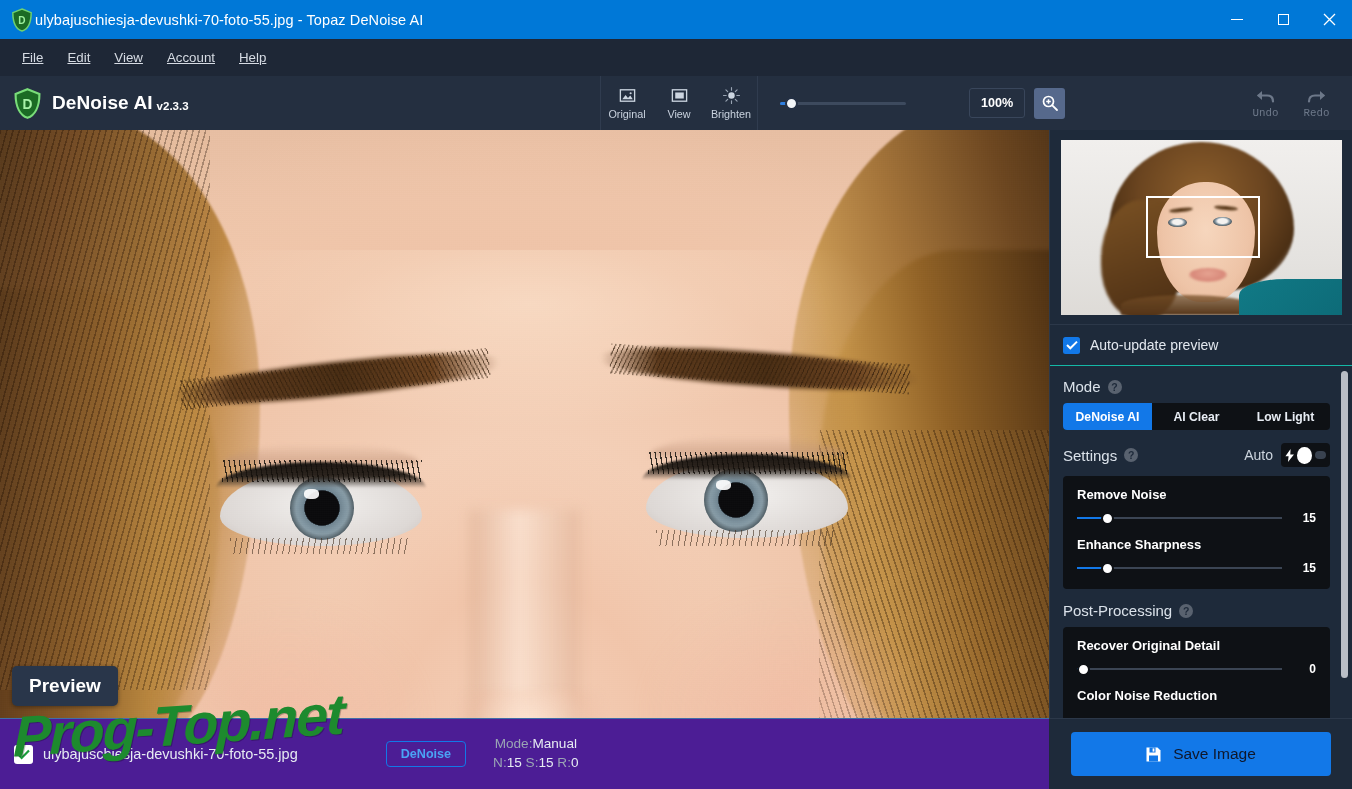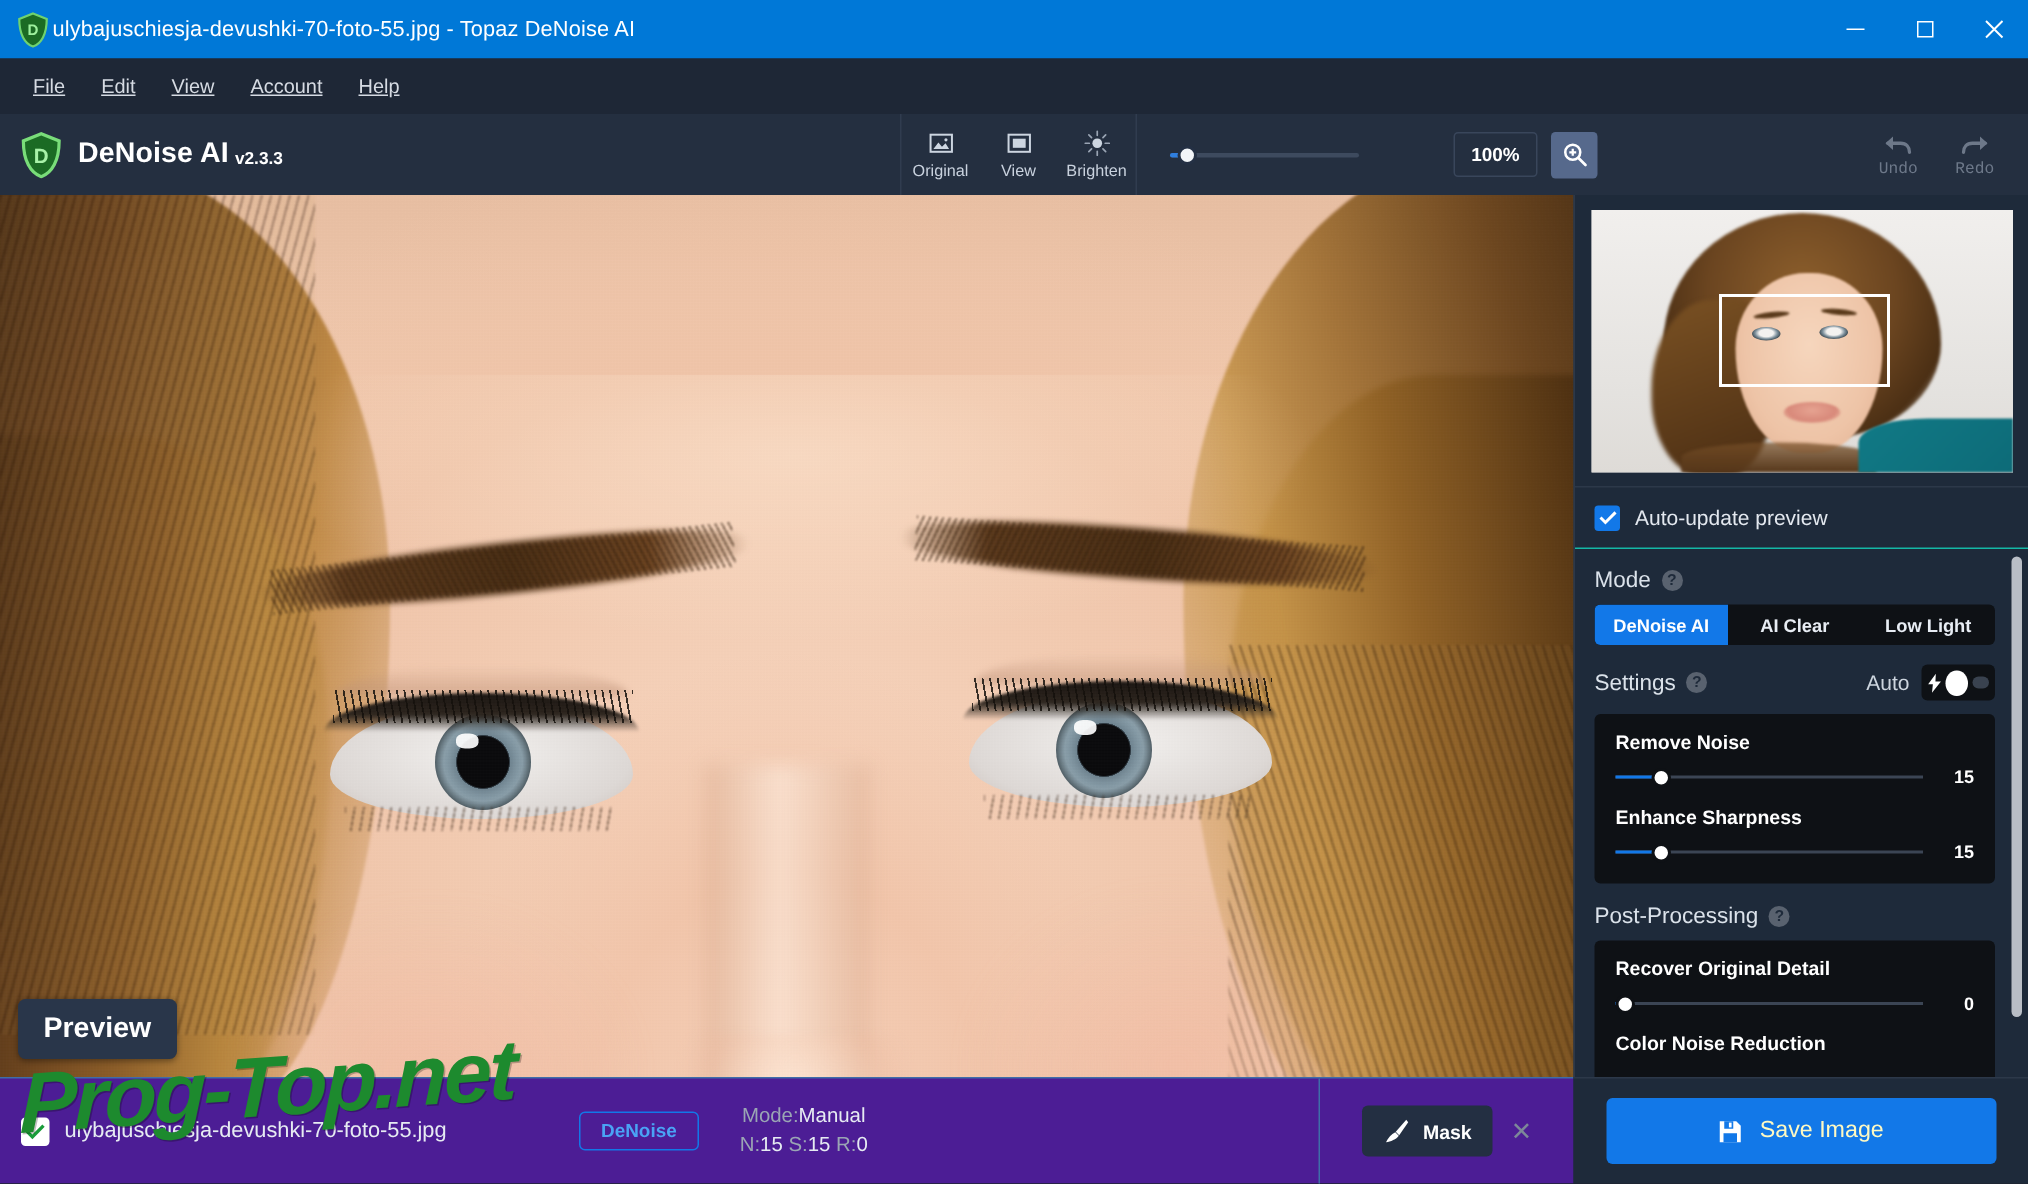--- a/index.html
+++ b/index.html
@@ -387,21 +387,21 @@
   .xbtn { color: #7d8799; font-size: 17px; }
   .savezone {
     position: absolute; left: 1049px; top: 718px; width: 303px; height: 71px;
     background: #1e2a3a; border-top: 1px solid #2c3849;
     display: flex; align-items: center; justify-content: center;
   }
   .savebtn {
     width: 260px; height: 44px; border-radius: 4px; background: #1278e8;
     display: flex; align-items: center; justify-content: center; gap: 11px;
   }
-  .savebtn .t { color: #fef9c3; font-size: 15.5px; }
+  .savebtn .t { color: #0f172a; font-size: 15.5px; }
 
   
   .watermark {
     position: absolute; left: 14px; top: 692px;
     font-family: "Liberation Sans", sans-serif;
     font-size: 57px; font-weight: bold; font-style: italic;
     color: #1d8a2e; letter-spacing: -2px;
     transform: skewX(-5deg) rotate(-4deg);
     pointer-events: none; white-space: nowrap;
     text-shadow: 1px 1px 0 rgba(0,0,0,.25);
@@ -680,30 +680,20 @@
     <div class="bb-meta">
       <div class="l1">
         <span>Mode:</span><b>Manual</b>
       </div>
       <div class="l2">
         <span>N:</span><b>15</b>
         <span>S:</span><b>15</b>
         <span>R:</span><b>0</b>
       </div>
     </div>
-    <div class="mask-zone">
-      <div class="mask-btn">
-        <svg width="18" height="18" viewBox="0 0 18 18">
-          <path d="M15.5 1.5 L8.5 9.5 L10.8 11.8 L16.8 3.2 Z" fill="#ffffff"></path>
-          <path d="M8.2 9.8 L10.5 12.1 C9 14.5 5 16 2 16.5 C3.5 13.5 5.5 11 8.2 9.8 Z" fill="#ffffff"></path>
-        </svg>
-        <div class="t">Mask</div>
-      </div>
-      <div class="xbtn">✕</div>
-    </div>
   </div>
 
   <div class="savezone">
     <div class="savebtn">
       <svg width="17" height="17" viewBox="0 0 17 17">
         <path d="M1.5 1.5 H12.5 L15.5 4.5 V15.5 H1.5 Z" fill="#ffffff"></path>
         <rect x="4.5" y="1.5" width="6" height="5" fill="#1278e8"></rect>
         <rect x="7.6" y="2.4" width="1.8" height="3.2" fill="#ffffff"></rect>
         <rect x="4" y="9.5" width="9" height="6" fill="#1278e8"></rect>
       </svg>

